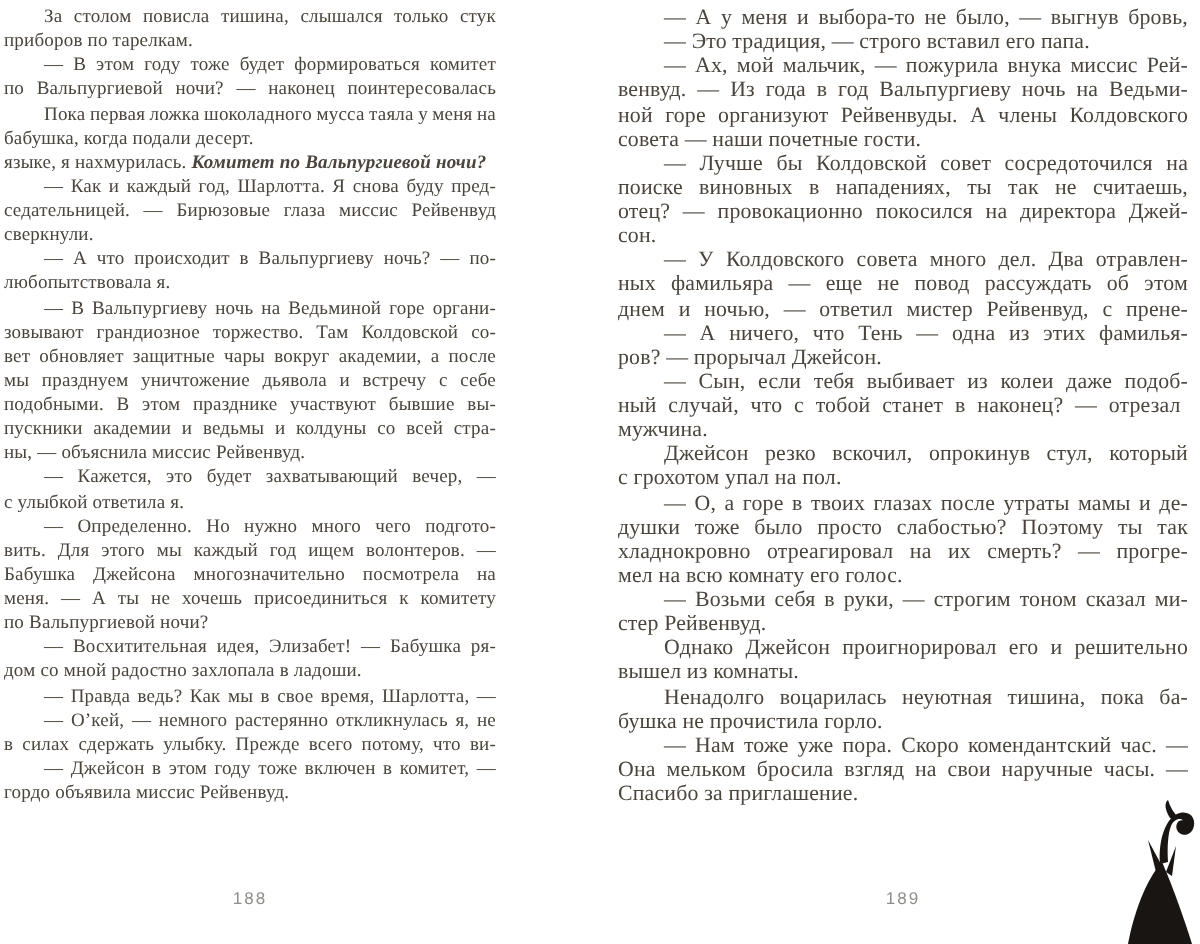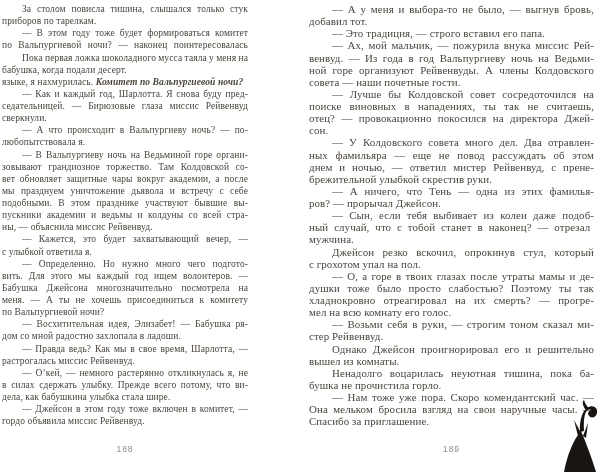--- a/index.html
+++ b/index.html
@@ -92,46 +92,42 @@
         <div class="line indent"><span class="lt" style="word-spacing: 4.69792px;"><span>— Кажется, это будет захватывающий вечер, —</span></span></div>
         <div class="line end"><span class="lt"><span>с улыбкой ответила я.</span></span></div>
         <div class="line indent"><span class="lt" style="word-spacing: 4.64323px;"><span>— Определенно. Но нужно много чего подгото-</span></span></div>
         <div class="line"><span class="lt" style="word-spacing: 3.43945px;"><span>вить. Для этого мы каждый год ищем волонтеров. —</span></span></div>
         <div class="line"><span class="lt" style="word-spacing: 6.48047px;"><span>Бабушка Джейсона многозначительно посмотрела на</span></span></div>
         <div class="line"><span class="lt" style="word-spacing: 3.44922px;"><span>меня. — А ты не хочешь присоединиться к комитету</span></span></div>
         <div class="line end"><span class="lt"><span>по Вальпургиевой ночи?</span></span></div>
         <div class="line indent"><span class="lt" style="word-spacing: 2.38542px;"><span>— Восхитительная идея, Элизабет! — Бабушка ря-</span></span></div>
         <div class="line end"><span class="lt"><span>дом со мной радостно захлопала в ладоши.</span></span></div>
         <div class="line indent"><span class="lt" style="word-spacing: 1.24826px;"><span>— Правда ведь? Как мы в свое время, Шарлотта, —</span></span></div>
-        <div class="line end"><span class="lt"><span>растрогалась миссис Рейвенвуд.</span></span></div>
         <div class="line indent"><span class="lt" style="word-spacing: 1.36384px;"><span>— О’кей, — немного растерянно откликнулась я, не</span></span></div>
         <div class="line"><span class="lt" style="word-spacing: 2.07617px;"><span>в силах сдержать улыбку. Прежде всего потому, что ви-</span></span></div>
-        <div class="line end"><span class="lt"><span>дела, как бабушкина улыбка стала шире.</span></span></div>
         <div class="line indent"><span class="lt" style="word-spacing: 1.27083px;"><span>— Джейсон в этом году тоже включен в комитет, —</span></span></div>
         <div class="line end"><span class="lt"><span>гордо объявила миссис Рейвенвуд.</span></span></div>
       </div>
   </div>
 
   <div class="page page-right">
     <div class="page-text">
         <div class="line indent"><span class="lt" style="word-spacing: 1.94375px;"><span>— А у меня и выбора-то не было, — выгнув бровь,</span></span></div>
-        <div class="line end"><span class="lt"><span>добавил тот.</span></span></div>
         <div class="line indent end"><span class="lt"><span>— Это традиция, — строго вставил его папа.</span></span></div>
         <div class="line indent"><span class="lt" style="word-spacing: 1.71875px;"><span>— Ах, мой мальчик, — пожурила внука миссис Рей-</span></span></div>
         <div class="line"><span class="lt" style="word-spacing: 2.60243px;"><span>венвуд. — Из года в год Вальпургиеву ночь на Ведьми-</span></span></div>
         <div class="line"><span class="lt" style="word-spacing: 3.34375px;"><span>ной горе организуют Рейвенвуды. А члены Колдовского</span></span></div>
         <div class="line end"><span class="lt"><span>совета — наши почетные гости.</span></span></div>
         <div class="line indent"><span class="lt" style="word-spacing: 3.90885px;"><span>— Лучше бы Колдовской совет сосредоточился на</span></span></div>
         <div class="line"><span class="lt" style="word-spacing: 5.34598px;"><span>поиске виновных в нападениях, ты так не считаешь,</span></span></div>
         <div class="line"><span class="lt" style="word-spacing: 3.54167px;"><span>отец? — провокационно покосился на директора Джей-</span></span></div>
         <div class="line end"><span class="lt"><span>сон.</span></span></div>
         <div class="line indent"><span class="lt" style="word-spacing: 3.24777px;"><span>— У Колдовского совета много дел. Два отравлен-</span></span></div>
         <div class="line"><span class="lt" style="word-spacing: 4.76758px;"><span>ных фамильяра — еще не повод рассуждать об этом</span></span></div>
         <div class="line"><span class="lt" style="word-spacing: 4.02148px;"><span>днем и ночью, — ответил мистер Рейвенвуд, с прене-</span></span></div>
-        <div class="line end"><span class="lt"><span>брежительной улыбкой скрестив руки.</span></span></div>
         <div class="line indent"><span class="lt" style="word-spacing: 3.98785px;"><span>— А ничего, что Тень — одна из этих фамилья-</span></span></div>
         <div class="line end"><span class="lt"><span>ров? — прорычал Джейсон.</span></span></div>
         <div class="line indent"><span class="lt" style="word-spacing: 3.41211px;"><span>— Сын, если тебя выбивает из колеи даже подоб-</span></span></div>
         <div class="line"><span class="lt" style="word-spacing: 3.05382px;"><span>ный случай, что с тобой станет в наконец? — отрезал</span></span></div>
         <div class="line end"><span class="lt"><span>мужчина.</span></span></div>
         <div class="line indent"><span class="lt" style="word-spacing: 5.4125px;"><span>Джейсон резко вскочил, опрокинув стул, который</span></span></div>
         <div class="line end"><span class="lt"><span>с грохотом упал на пол.</span></span></div>
         <div class="line indent"><span class="lt" style="word-spacing: 1.41903px;"><span>— О, а горе в твоих глазах после утраты мамы и де-</span></span></div>
         <div class="line"><span class="lt" style="word-spacing: 4.53125px;"><span>душки тоже было просто слабостью? Поэтому ты так</span></span></div>
         <div class="line"><span class="lt" style="word-spacing: 5.38281px;"><span>хладнокровно отреагировал на их смерть? — прогре-</span></span></div>

